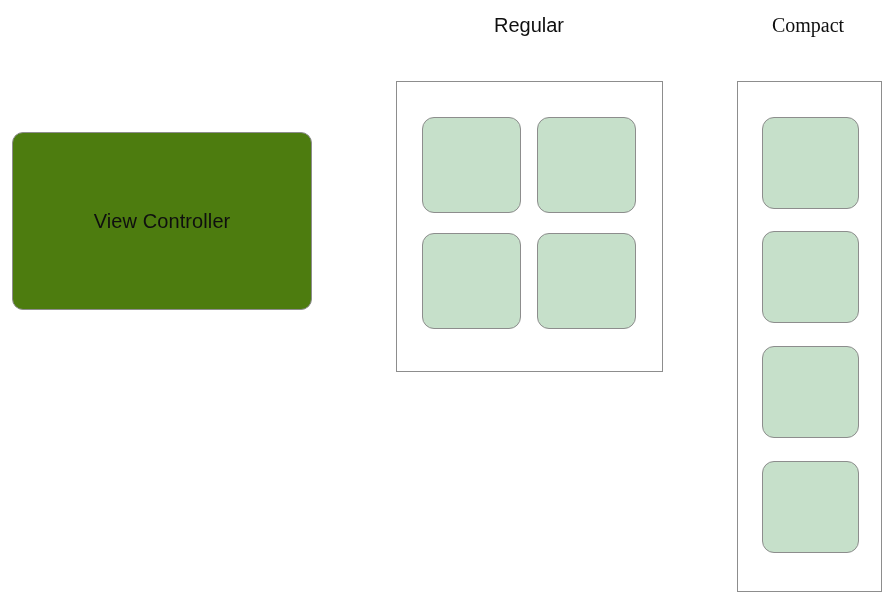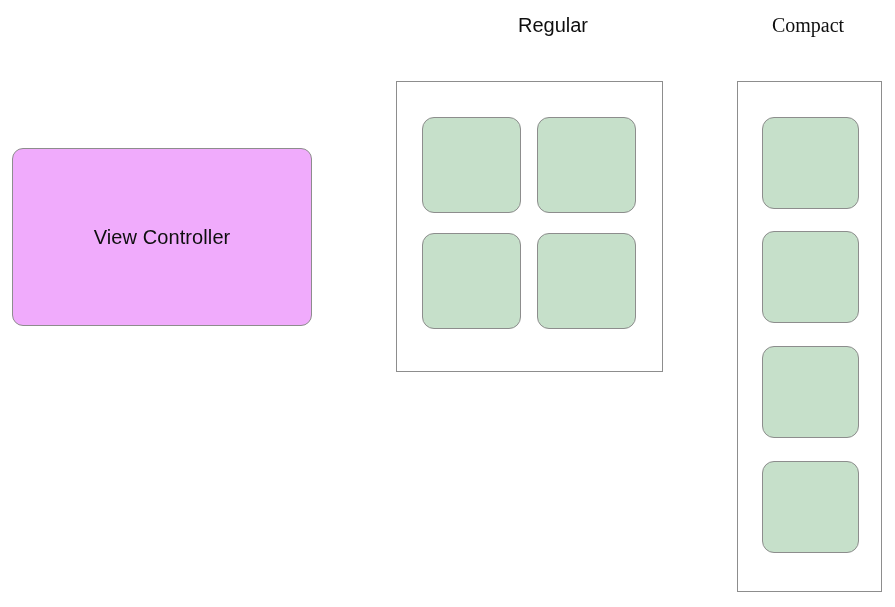--- a/index.html
+++ b/index.html
@@ -18,24 +18,24 @@
     position: relative;
     width: 895px;
     height: 607px;
     background: #ffffff;
   }
 
   
   .vc-node {
     position: absolute;
     left: 12px;
-    top: 148px;
+    top: 132px;
     width: 300px;
     height: 178px;
-    background: #f0abfc;
+    background: #4d7c0f;
     border: 1px solid #8d8d8d;
     border-radius: 11px;
     box-sizing: border-box;
     display: flex;
     align-items: center;
     justify-content: center;
   }
   .vc-label {
     font-size: 20px;
     color: #0f0f0f;
@@ -48,21 +48,21 @@
   .section-title {
     position: absolute;
     top: 13px;
     font-size: 20px;
     color: #0f0f0f;
     line-height: 1.2;
     text-align: center;
     white-space: nowrap;
     transform: translateX(-50%);
   }
-  .title-regular { left: 529px; margin-left: 24px; }
+  .title-regular { left: 529px; }
   .title-compact { left: 808px; font-family: Liberation Serif, serif; }
 
   
   .container-frame {
     position: absolute;
     background: #ffffff;
     border: 1px solid #8d8d8d;
     box-sizing: border-box;
   }
   .frame-regular {

